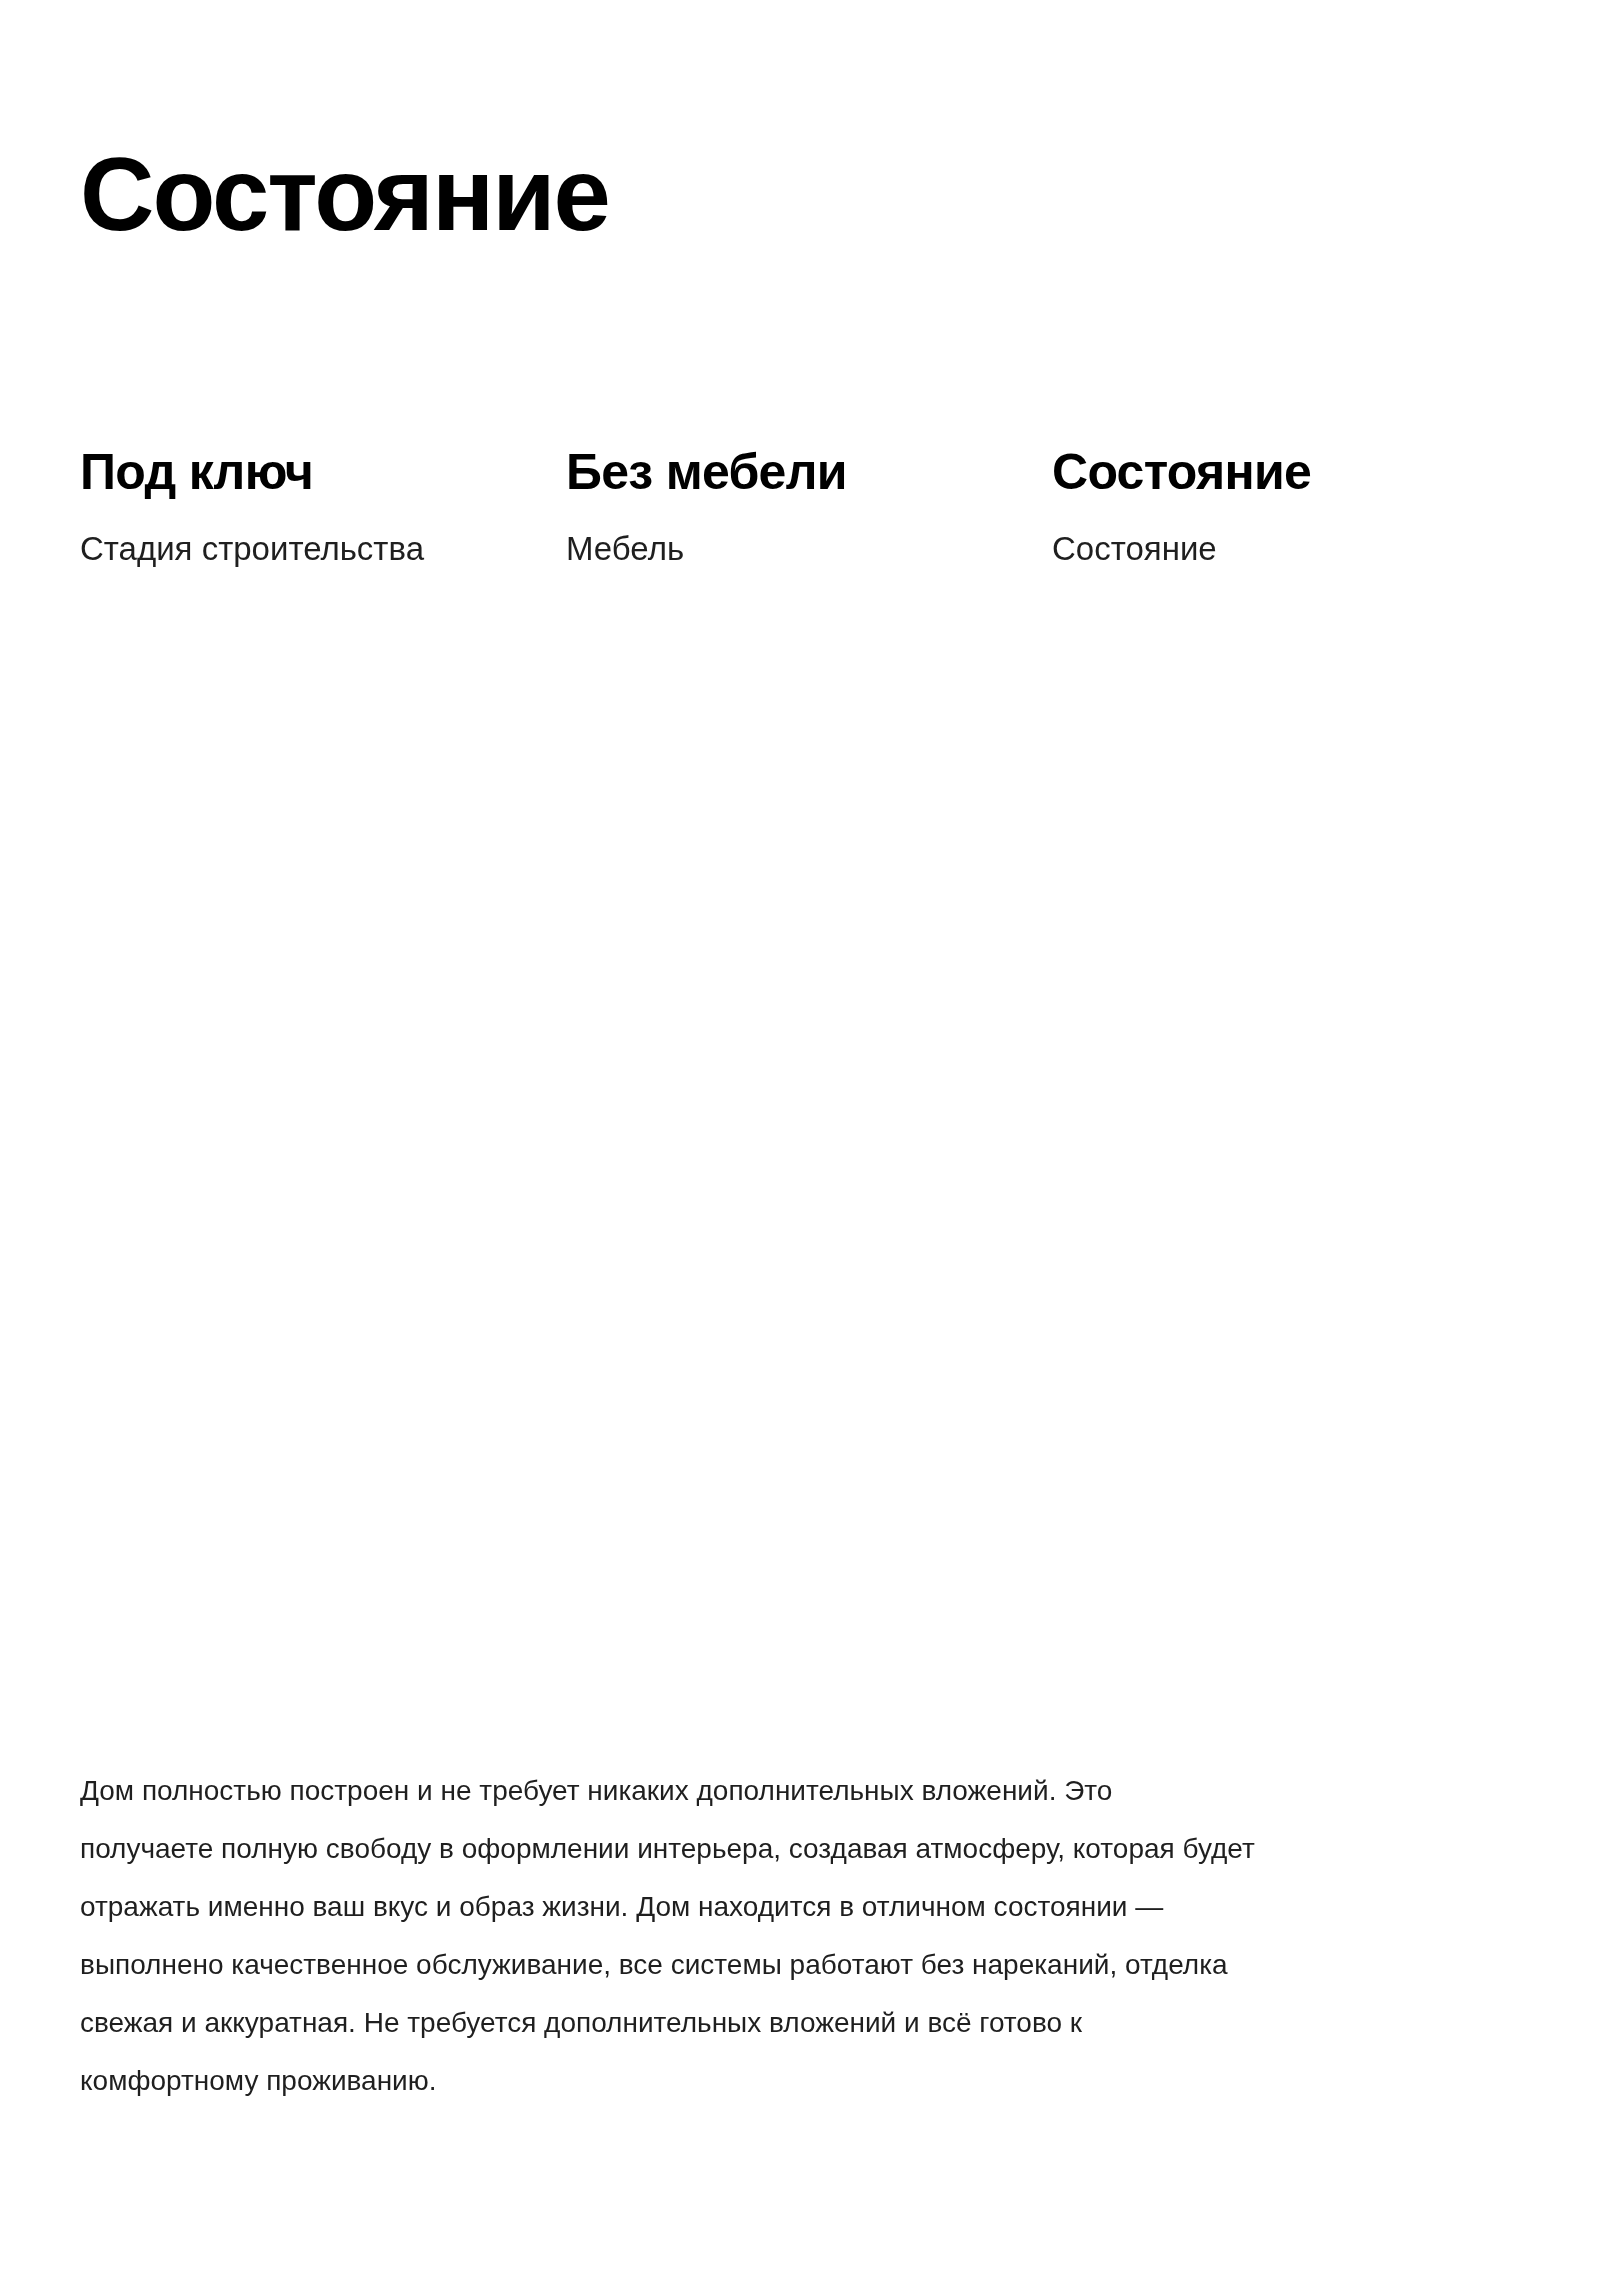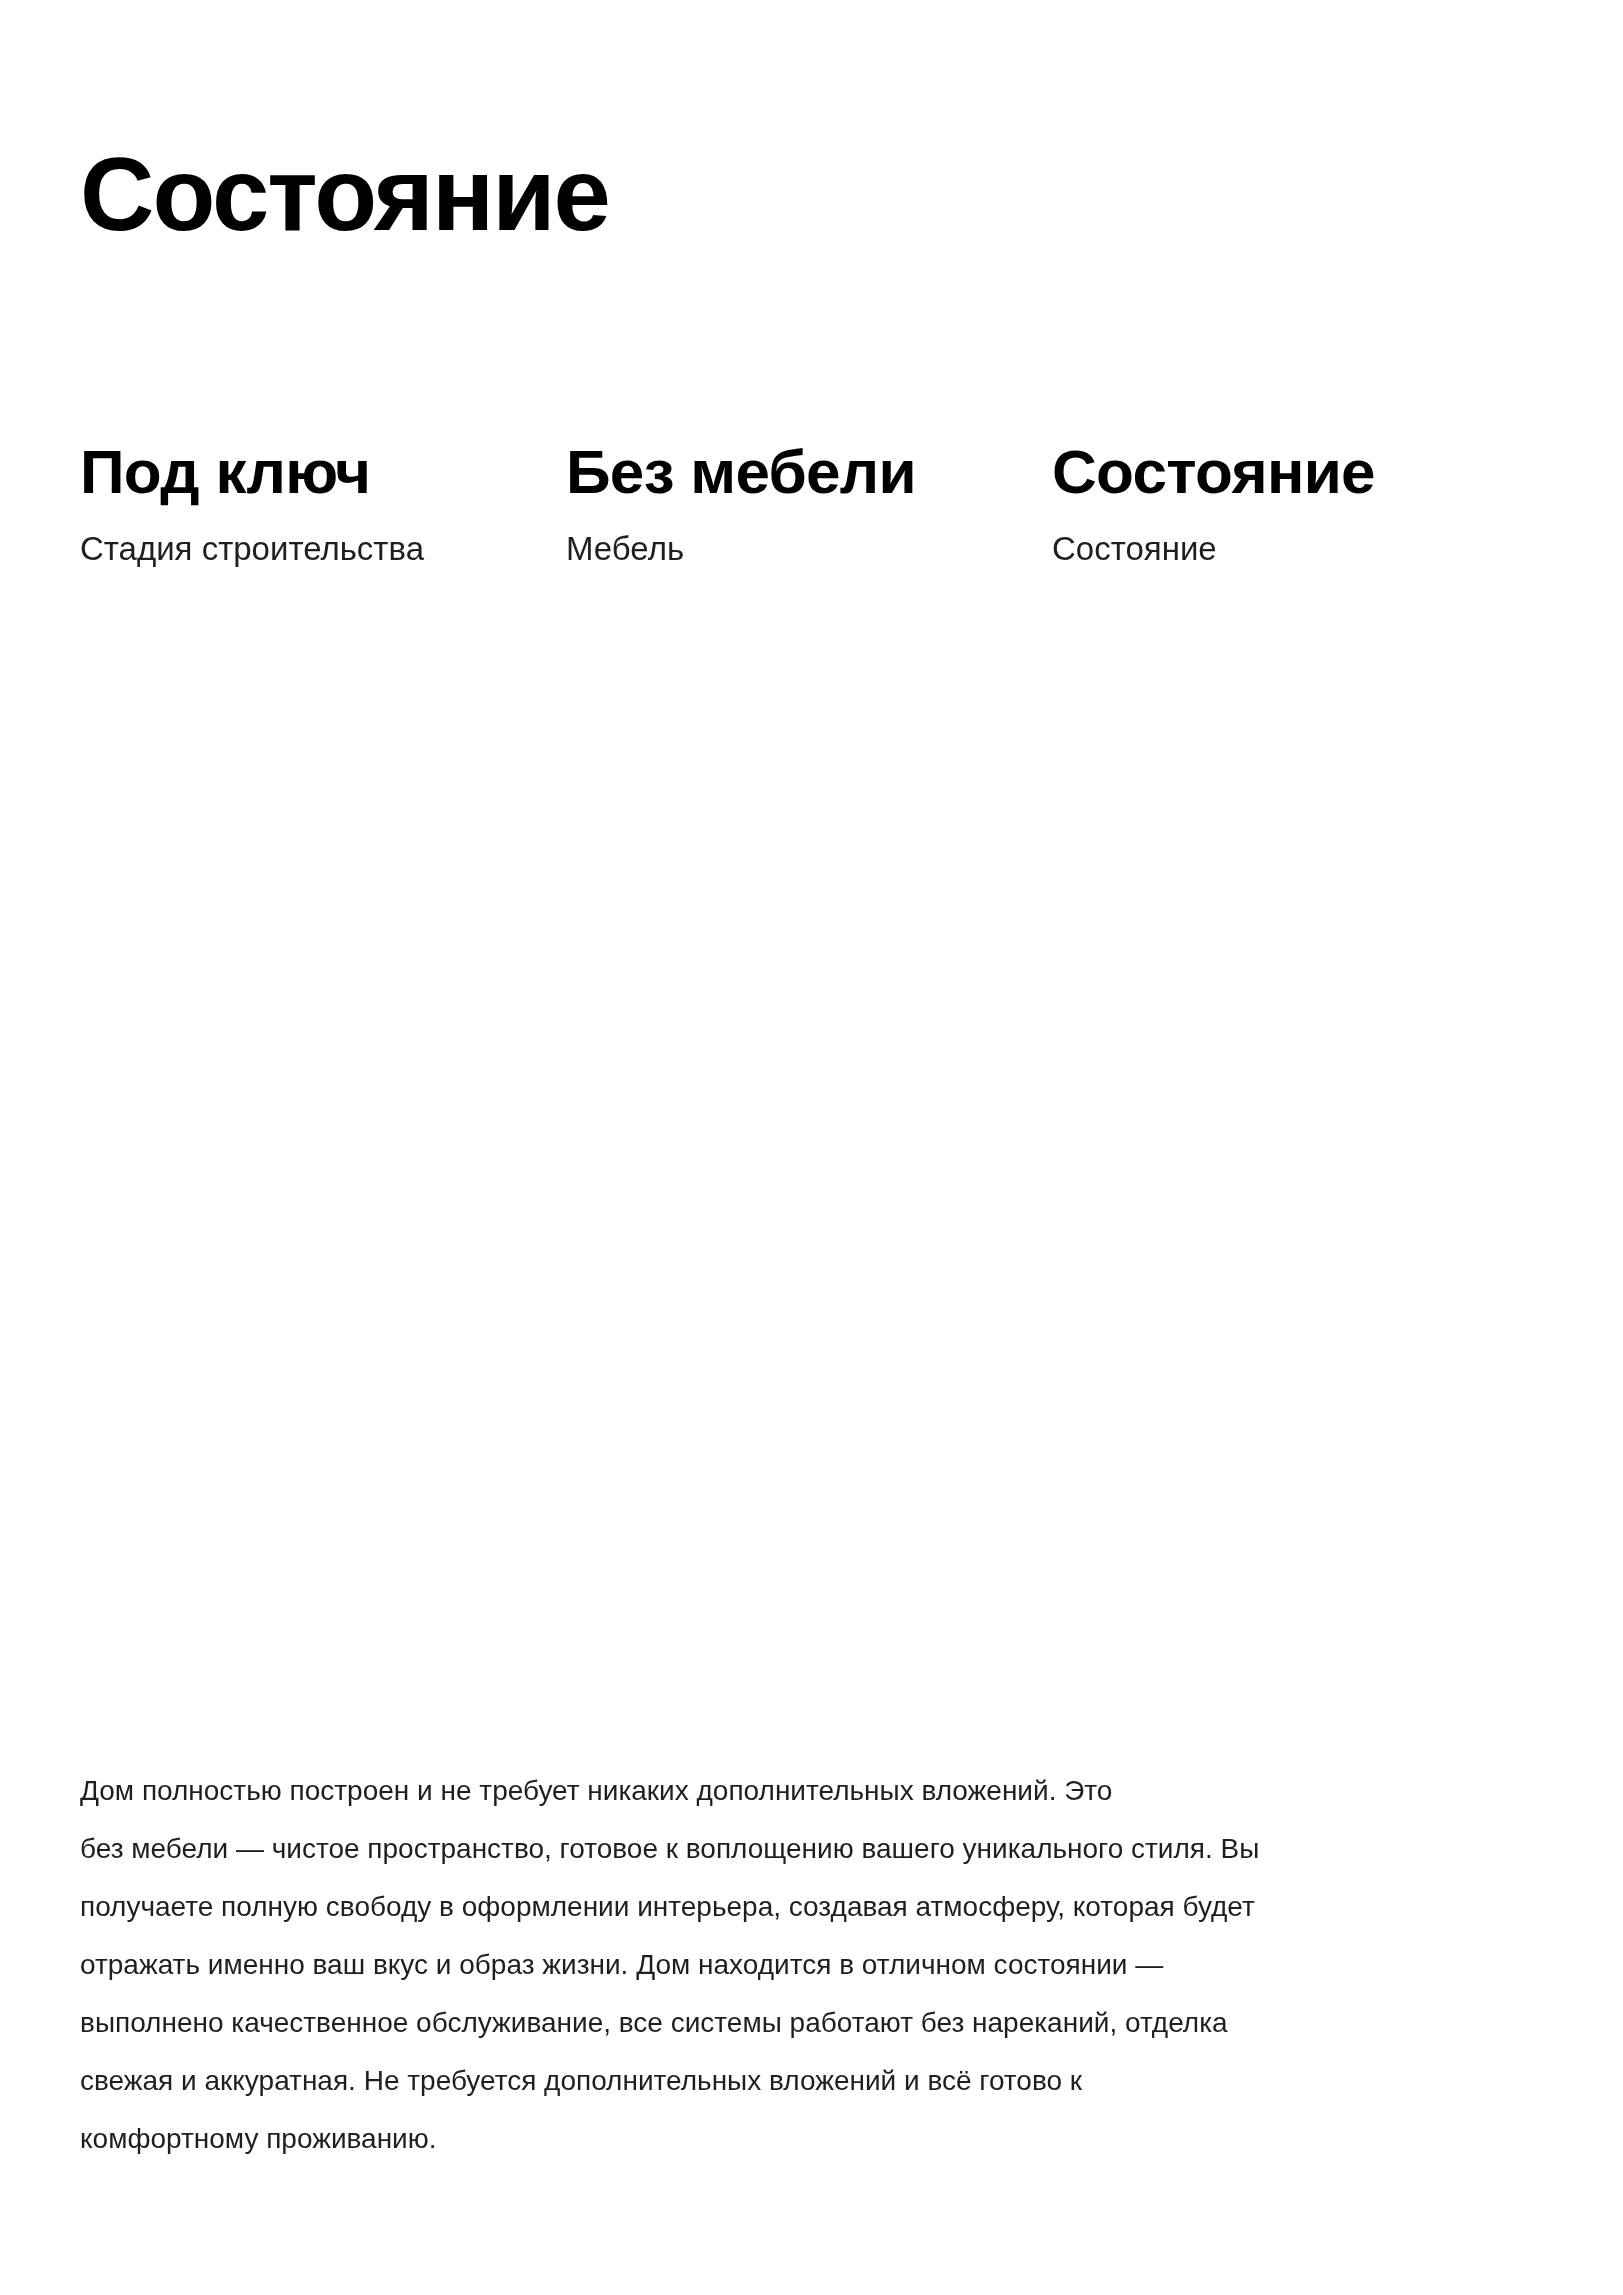--- a/index.html
+++ b/index.html
@@ -31,21 +31,21 @@
     position: absolute;
     left: 80px;
     top: 447px;
     display: grid;
     grid-template-columns: 486px 486px 486px;
   }
   .stat-item {
     display: block;
   }
   .stat-value {
-    font-size: 62px;
+    font-size: 50px;
     line-height: 50px;
     font-weight: 700;
     letter-spacing: -0.7px;
     color: #000000;
     white-space: nowrap;
   }
   .stat-label {
     margin-top: 35px;
     font-size: 33px;
     line-height: 33px;
@@ -88,21 +88,20 @@
 
     <div class="stat-item">
       <div class="stat-value">Состояние</div>
       <div class="stat-label">Состояние</div>
     </div>
 
   </div>
 
   <div class="description">
     <span class="description-line">Дом полностью построен и не требует никаких дополнительных вложений. Это</span>
-    <span class="description-line">без мебели — чистое пространство, готовое к воплощению вашего уникального стиля. Вы</span>
     <span class="description-line">получаете полную свободу в оформлении интерьера, создавая атмосферу, которая будет</span>
     <span class="description-line">отражать именно ваш вкус и образ жизни. Дом находится в отличном состоянии —</span>
     <span class="description-line">выполнено качественное обслуживание, все системы работают без нареканий, отделка</span>
     <span class="description-line">свежая и аккуратная. Не требуется дополнительных вложений и всё готово к</span>
     <span class="description-line">комфортному проживанию.</span>
   </div>
 
 </div>
 
 

